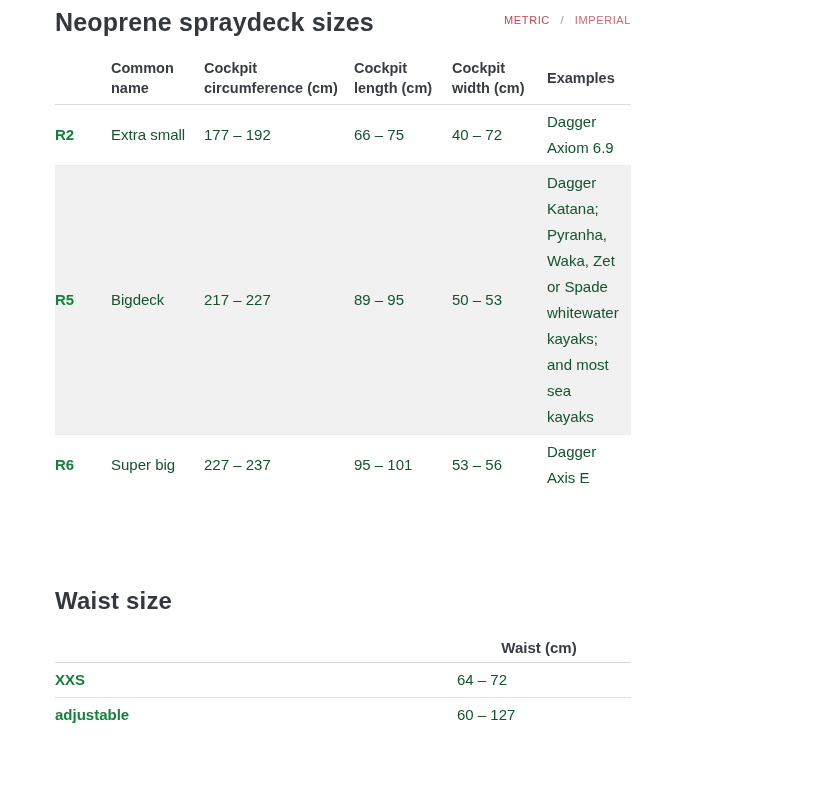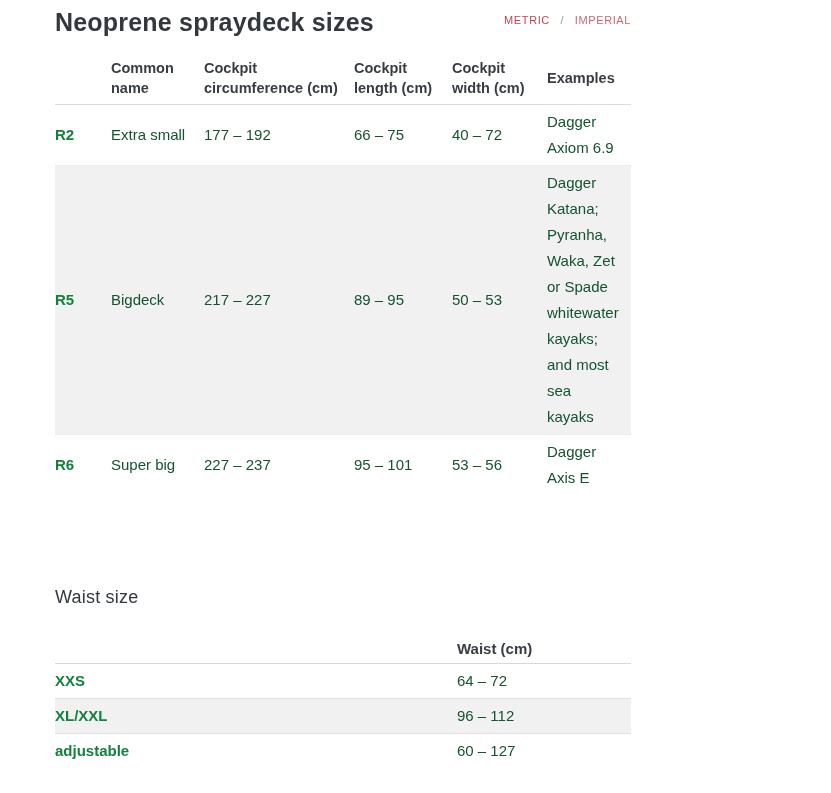--- a/index.html
+++ b/index.html
@@ -70,33 +70,34 @@
   
   table.spraydeck col.c0 { width: 56px; }
   table.spraydeck col.c1 { width: 93px; }
   table.spraydeck col.c2 { width: 150px; }
   table.spraydeck col.c3 { width: 98px; }
   table.spraydeck col.c4 { width: 95px; }
   table.spraydeck col.c5 { width: auto; }
 
   
   h2.waist-title {
-    margin: 92px 0 28px 0;
-    font-size: 18px;
-    font-weight: 400;
+    margin: 92px 0 20px 0;
+    font-size: 24px;
+    font-weight: 700;
     color: #33383e;
     letter-spacing: 0.2px;
   }
   table.waist col.w0 { width: 402px; }
   table.waist col.w1 { width: auto; }
   table.waist thead th {
     font-size: 15px;
     line-height: 18px;
     padding: 4px 10px 5px 0;
     border-bottom: 1px solid #d8d8dc;
+    text-align: center;
   }
   table.waist tbody td { line-height: 26px; padding: 4px 10px 4px 0; }
   table.waist tbody tr + tr { border-top: 1px solid #e2e2e6; }
 </style>
 </head>
 <body>
 
 <div class="page">
 
   <div class="header-row">
@@ -166,24 +167,20 @@
       <tr>
         <th></th>
         <th>Waist (cm)</th>
       </tr>
     </thead>
     <tbody>
       <tr>
         <td class="b">XXS</td>
         <td>64 – 72</td>
       </tr>
-      <tr class="striped">
-        <td class="b">XL/XXL</td>
-        <td>96 – 112</td>
-      </tr>
       <tr>
         <td class="b">adjustable</td>
         <td>60 – 127</td>
       </tr>
     </tbody>
   </table>
 
 </div>
 
 </body></html>

